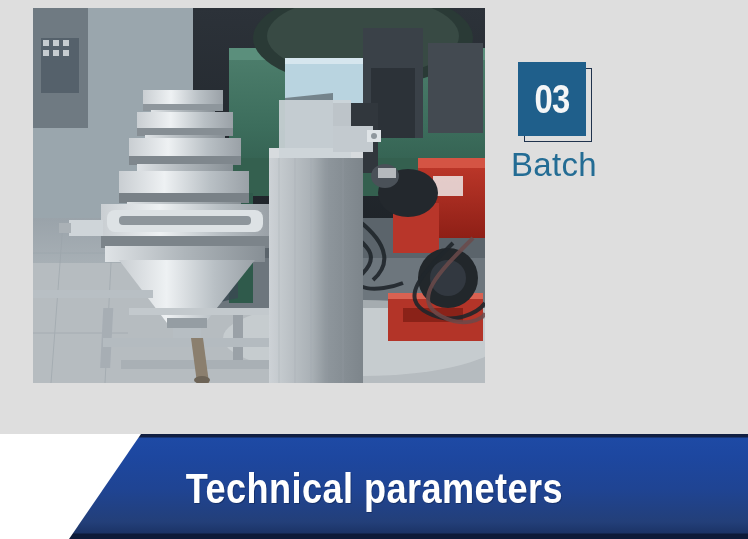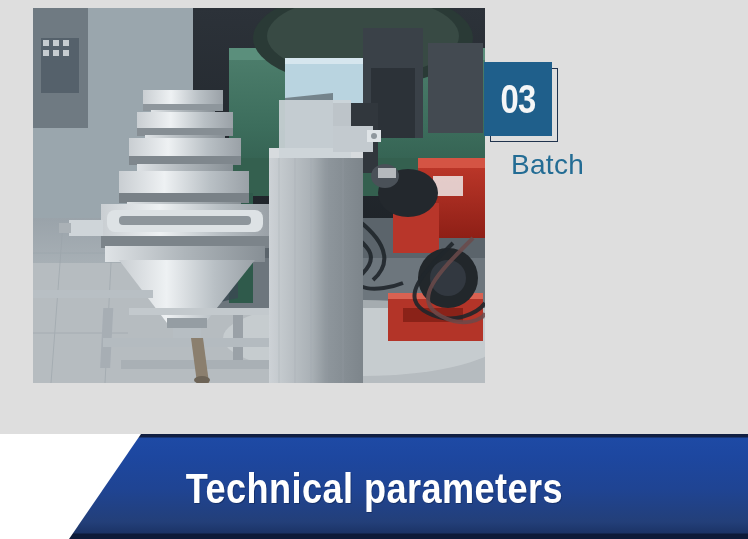--- a/index.html
+++ b/index.html
@@ -32,21 +32,21 @@
     background: #8f9aa2;
   }
   .photo-scene {
     position: absolute;
     inset: 0;
   }
 
   
   .badge-wrap {
     position: absolute;
-    left: 484px;
+    left: 518px;
     top: 62px;
     width: 76px;
     height: 82px;
   }
   .badge-outline {
     position: absolute;
     left: 6px;
     top: 6px;
     width: 68px;
     height: 74px;
@@ -81,21 +81,21 @@
   }
 
   
   .heading {
     position: absolute;
     left: 511px;
     top: 150px;
     width: 230px;
     color: #236c94;
     font-family: "Liberation Sans", sans-serif;
-    font-size: 28px;
+    font-size: 33px;
     font-weight: 400;
     line-height: 30px;
     letter-spacing: 0.3px;
   }
   .heading-line { display: block; white-space: nowrap; }
 
   
   .white-strip {
     position: absolute;
     left: 0;

